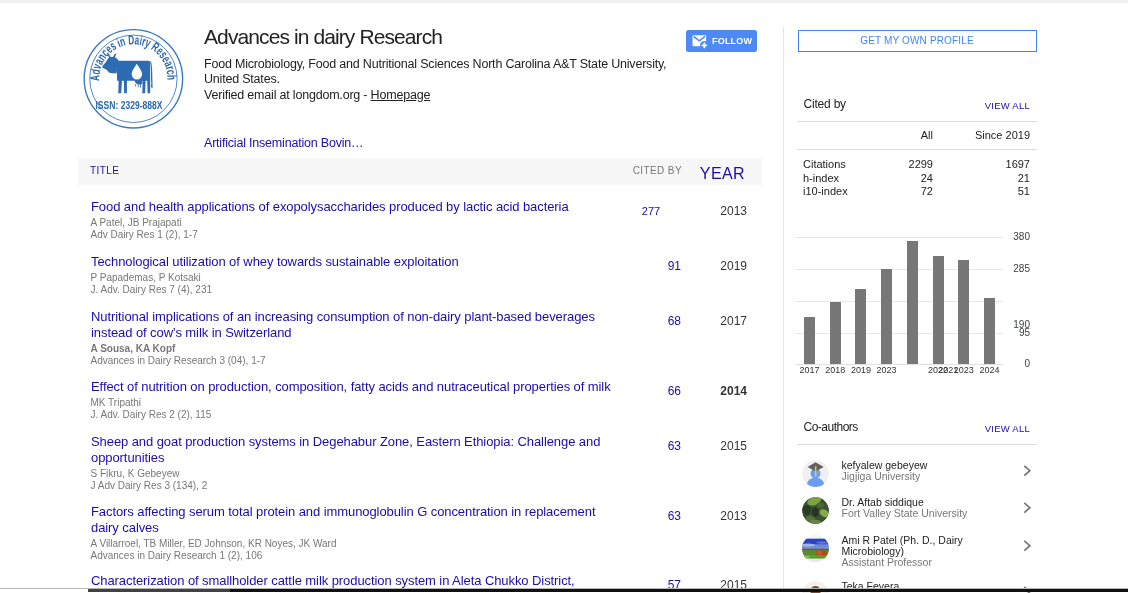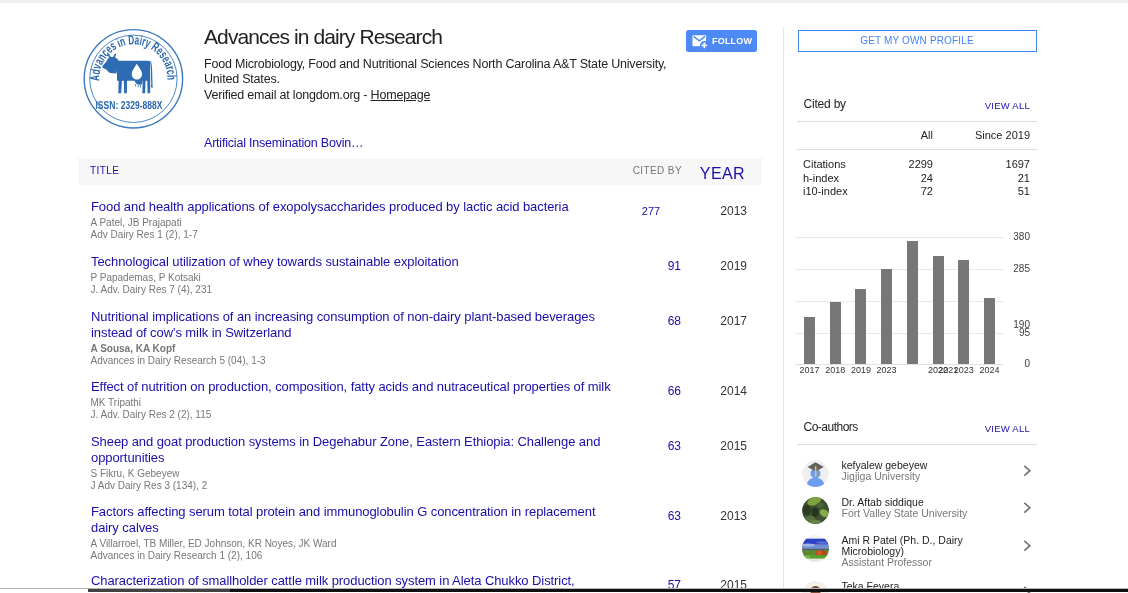--- a/index.html
+++ b/index.html
@@ -82,28 +82,28 @@
     <div class="abs gray" style="left:90.5px;top:229px;font-size:10px;line-height:12px;">Adv Dairy Res 1 (2), 1-7</div>
     <div class="abs" style="left:621px;top:202.5px;width:60px;text-align:center;font-size:11px;line-height:16px;color:#1a0dab;">277</div>
     <div class="abs" style="left:687px;top:202.5px;width:60px;text-align:right;font-size:12px;line-height:16px;color:#333;">2013</div>
     <div class="abs" style="left:91px;top:254px;width:530px;font-size:13px;line-height:16px;letter-spacing:-0.08px;color:#1a0dab;">Technological utilization of whey towards sustainable exploitation</div>
     <div class="abs gray" style="left:90.5px;top:272px;font-size:10px;line-height:12px;">P Papademas, P Kotsaki</div>
     <div class="abs gray" style="left:90.5px;top:284px;font-size:10px;line-height:12px;">J. Adv. Dairy Res 7 (4), 231</div>
     <div class="abs" style="left:621px;top:257.5px;width:60px;text-align:right;font-size:12px;line-height:16px;color:#1a0dab;">91</div>
     <div class="abs" style="left:687px;top:257.5px;width:60px;text-align:right;font-size:12px;line-height:16px;color:#333;">2019</div>
     <div class="abs" style="left:91px;top:309px;width:530px;font-size:13px;line-height:16px;letter-spacing:-0.08px;color:#1a0dab;">Nutritional implications of an increasing consumption of non-dairy plant-based beverages<br>instead of cow's milk in Switzerland</div>
     <div class="abs gray" style="left:90.5px;top:343px;font-size:10px;line-height:12px;font-weight:bold;">A Sousa, KA Kopf</div>
-    <div class="abs gray" style="left:90.5px;top:355px;font-size:10px;line-height:12px;">Advances in Dairy Research 5 (04), 1-3</div>
+    <div class="abs gray" style="left:90.5px;top:355px;font-size:10px;line-height:12px;">Advances in Dairy Research 3 (04), 1-7</div>
     <div class="abs" style="left:621px;top:312.5px;width:60px;text-align:right;font-size:12px;line-height:16px;color:#1a0dab;">68</div>
     <div class="abs" style="left:687px;top:312.5px;width:60px;text-align:right;font-size:12px;line-height:16px;color:#333;">2017</div>
     <div class="abs" style="left:91px;top:379px;width:530px;font-size:13px;line-height:16px;letter-spacing:-0.08px;color:#1a0dab;">Effect of nutrition on production, composition, fatty acids and nutraceutical properties of milk</div>
     <div class="abs gray" style="left:90.5px;top:397px;font-size:10px;line-height:12px;">MK Tripathi</div>
     <div class="abs gray" style="left:90.5px;top:409px;font-size:10px;line-height:12px;">J. Adv. Dairy Res 2 (2), 115</div>
     <div class="abs" style="left:621px;top:382.5px;width:60px;text-align:right;font-size:12px;line-height:16px;color:#1a0dab;">66</div>
-    <div class="abs" style="left:687px;top:382.5px;width:60px;text-align:right;font-size:12px;line-height:16px;color:#333;">2014</div>
+    <div class="abs" style="left:687px;top:382.5px;width:60px;text-align:right;font-size:12px;line-height:16px;color:#333;font-weight:bold;">2014</div>
     <div class="abs" style="left:91px;top:434px;width:530px;font-size:13px;line-height:16px;letter-spacing:-0.08px;color:#1a0dab;">Sheep and goat production systems in Degehabur Zone, Eastern Ethiopia: Challenge and<br>opportunities</div>
     <div class="abs gray" style="left:90.5px;top:468px;font-size:10px;line-height:12px;">S Fikru, K Gebeyew</div>
     <div class="abs gray" style="left:90.5px;top:480px;font-size:10px;line-height:12px;">J Adv Dairy Res 3 (134), 2</div>
     <div class="abs" style="left:621px;top:437.5px;width:60px;text-align:right;font-size:12px;line-height:16px;color:#1a0dab;">63</div>
     <div class="abs" style="left:687px;top:437.5px;width:60px;text-align:right;font-size:12px;line-height:16px;color:#333;">2015</div>
     <div class="abs" style="left:91px;top:504px;width:530px;font-size:13px;line-height:16px;letter-spacing:-0.08px;color:#1a0dab;">Factors affecting serum total protein and immunoglobulin G concentration in replacement<br>dairy calves</div>
     <div class="abs gray" style="left:90.5px;top:538px;font-size:10px;line-height:12px;">A Villarroel, TB Miller, ED Johnson, KR Noyes, JK Ward</div>
     <div class="abs gray" style="left:90.5px;top:550px;font-size:10px;line-height:12px;">Advances in Dairy Research 1 (2), 106</div>
     <div class="abs" style="left:621px;top:507.5px;width:60px;text-align:right;font-size:12px;line-height:16px;color:#1a0dab;">63</div>
     <div class="abs" style="left:687px;top:507.5px;width:60px;text-align:right;font-size:12px;line-height:16px;color:#333;">2013</div>

